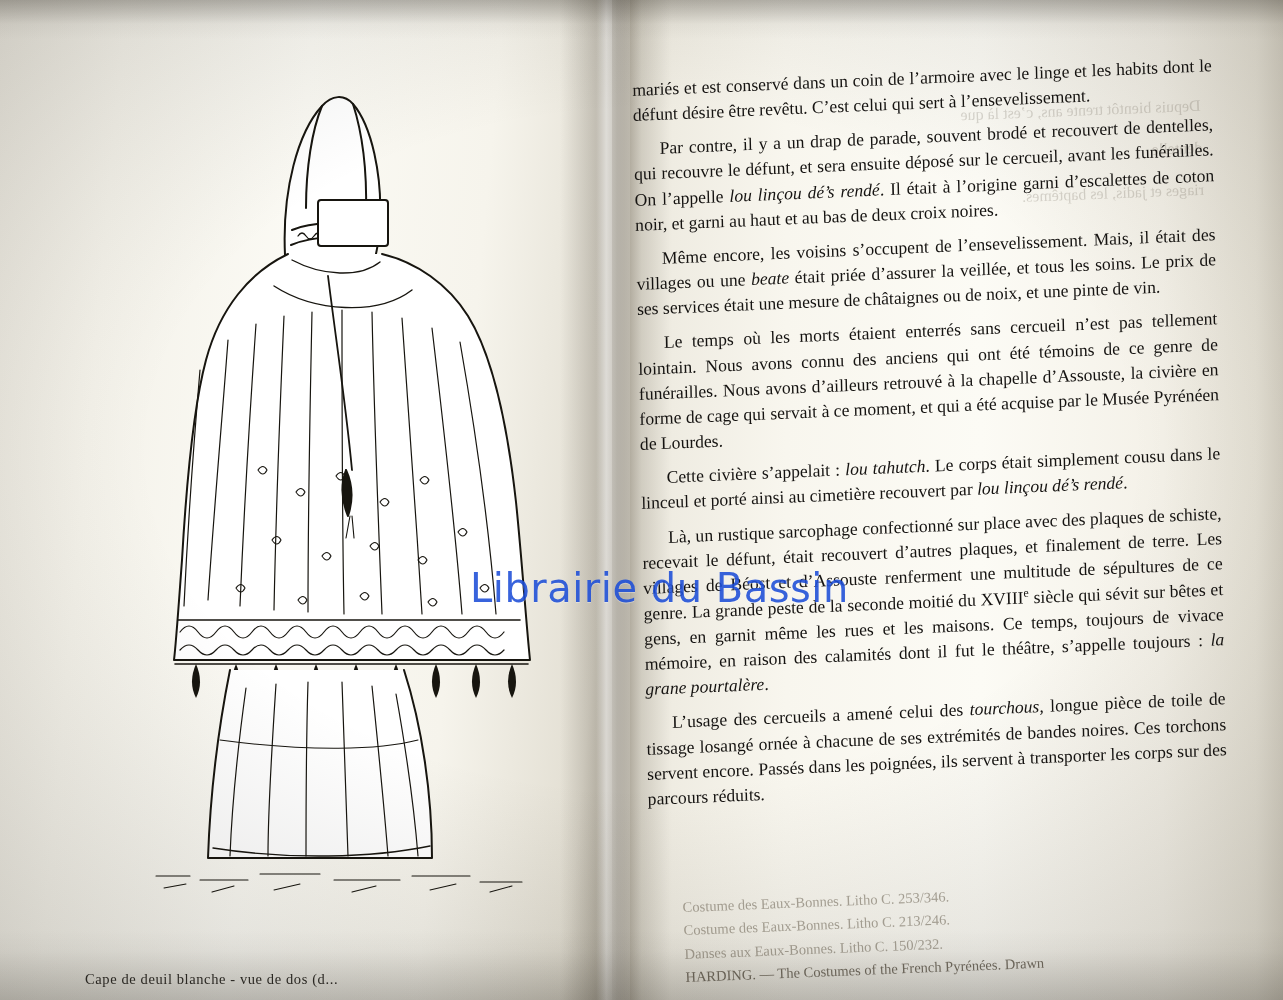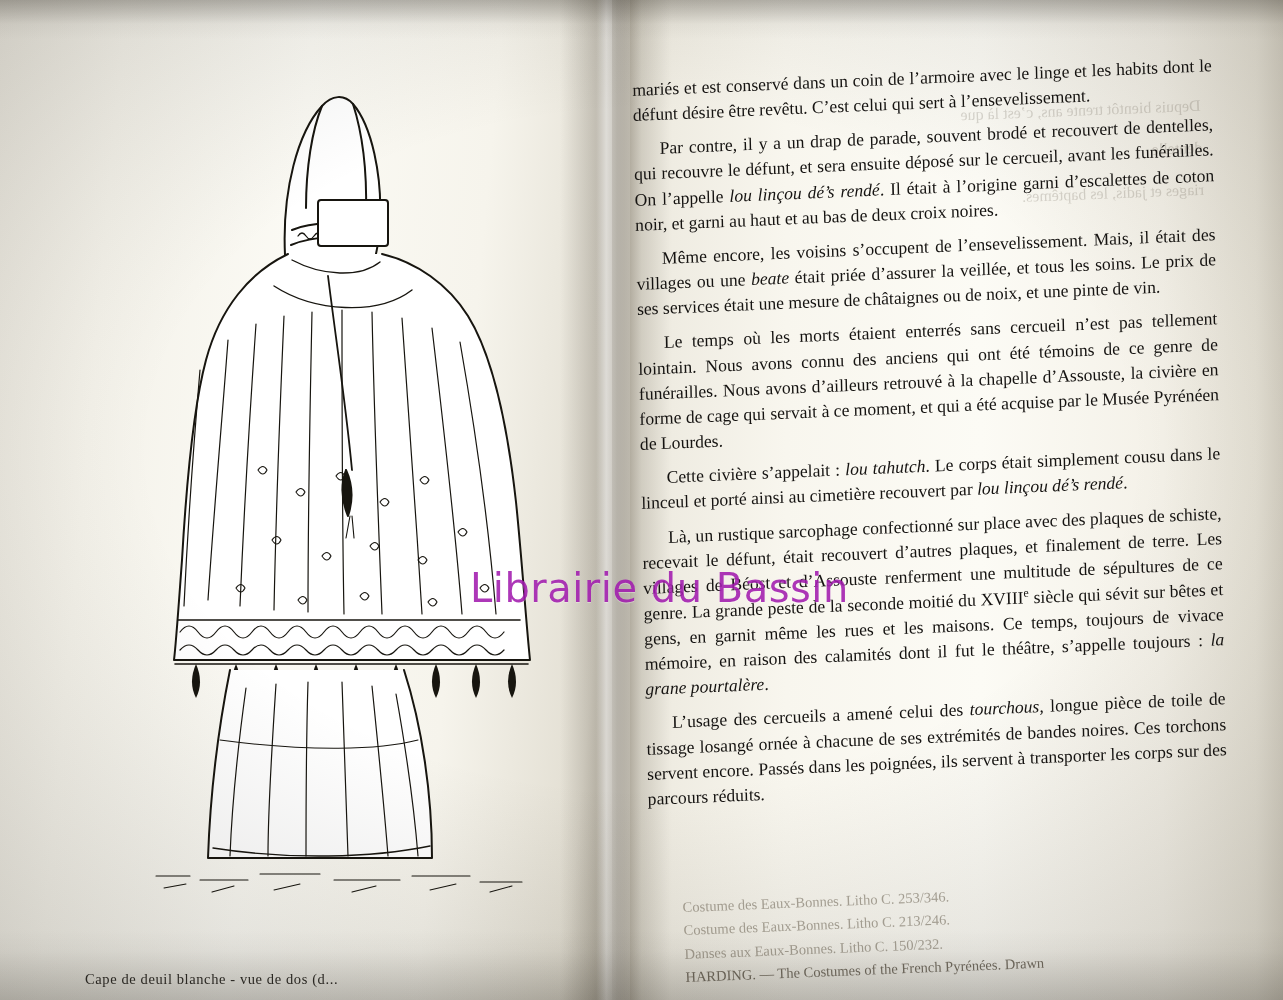--- a/index.html
+++ b/index.html
@@ -278,15 +278,15 @@
     <div></div>
     <div class="strong">HARDING. — The Costumes of the French Pyrénées. Drawn</div>
   </div>
 
   <div class="gutter-shadow"></div>
   <div class="page-curl"></div>
   <div class="top-edge-shadow"></div>
   <div class="bottom-edge-shadow"></div>
   <div class="vignette"></div>
 
-  <div class="watermark" style="color: #a21caf; text-align: center;">Librairie du Bassin</div>
+  <div class="watermark" style="color: #1d4ed8; text-align: center;">Librairie du Bassin</div>
 
 </div>
 
 </body></html>

